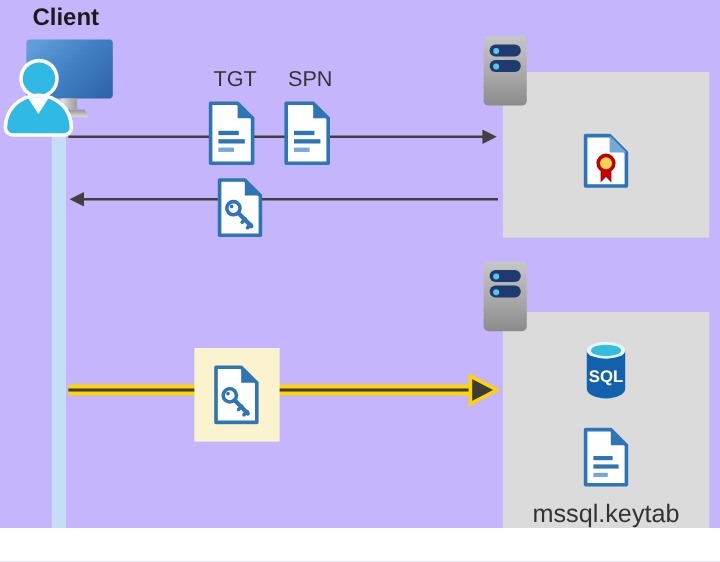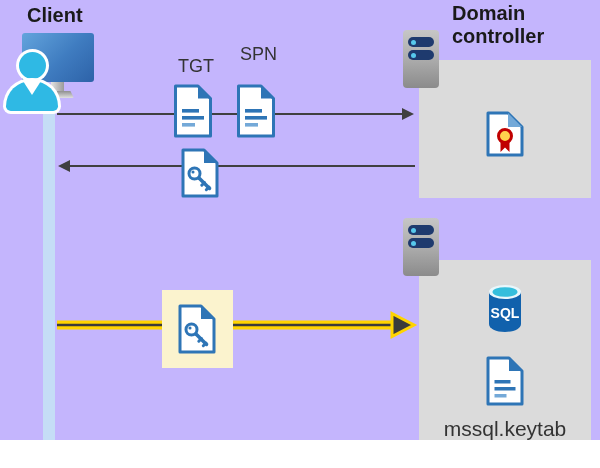--- a/index.html
+++ b/index.html
@@ -58,21 +58,21 @@
     <div class="abs monitor-neck" style="left:45px;top:52px;width:13px;height:9px;"></div>
     <div class="abs monitor-base" style="left:38px;top:61px;width:30px;height:7px;"></div>
     <div class="abs person-head" style="left:13px;top:22px;width:27px;height:27px;"></div>
     <div class="abs person-body" style="left:0px;top:51px;width:52px;height:30px;"></div>
     <div class="abs collar" style="left:17px;top:51px;"></div>
   </div>
 
   <div class="abs title" style="left:27px;top:4px;">Client</div>
 
   <div class="abs msg-label" style="left:170px;top:56px;width:44px;">TGT</div>
-  <div class="abs msg-label" style="left:233px;top:44px;width:44px;">SPN</div>
+  <div class="abs msg-label" style="left:233px;top:56px;width:44px;">SPN</div>
 
   <svg class="abs" style="left:172px;top:84px;" width="42" height="54" viewBox="0 0 42 54">
     <path d="M3.5 2 H26 L38.5 14.5 V52 H3.5 Z" fill="#ffffff" stroke="#2e75b6" stroke-width="3" stroke-linejoin="round"></path>
     <path d="M26 2 L26 14.5 L38.5 14.5 Z" fill="#2e75b6"></path>
     <rect x="10" y="25" width="17" height="3.6" fill="#2e75b6"></rect>
     <rect x="10" y="32" width="22" height="3.6" fill="#2e75b6"></rect>
     <rect x="10" y="39" width="13" height="3.6" fill="#74a9d8"></rect>
   </svg>
 
   <svg class="abs" style="left:235px;top:84px;" width="42" height="54" viewBox="0 0 42 54">
@@ -109,21 +109,20 @@
 
   <div class="abs server" style="left:403px;top:30px;width:36px;height:58px;">
     <div class="server-slot" style="top:7px;">
         <div class="server-dot"></div>
       </div>
     <div class="server-slot" style="top:20px;">
         <div class="server-dot"></div>
       </div>
   </div>
 
-  <div class="abs title" style="left:452px;top:2px;width:132px;">Domain controller</div>
 
   <svg class="abs" style="left:485px;top:111px;" width="40" height="46" viewBox="0 0 40 46">
     <path d="M3 2 H23 L37 16 V44 H3 Z" fill="#ffffff" stroke="#2e75b6" stroke-width="3" stroke-linejoin="round"></path>
     <path d="M23 2 L23 16 L37 16 Z" fill="#74a9d8"></path>
     <path d="M15.5 28 L15.5 41 L20 36.5 L24.5 41 L24.5 28 Z" fill="#c00000"></path>
     <circle cx="20" cy="25" r="6.5" fill="#ffd34d" stroke="#c00000" stroke-width="3"></circle>
   </svg>
 
   <div class="abs server" style="left:403px;top:218px;width:36px;height:58px;">
     <div class="server-slot" style="top:7px;">

